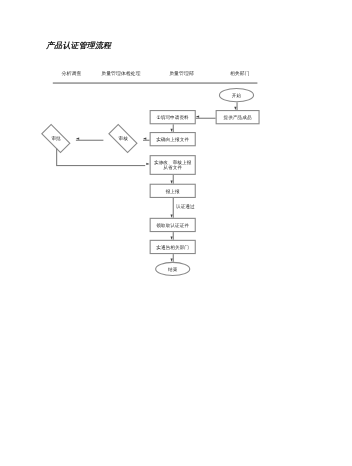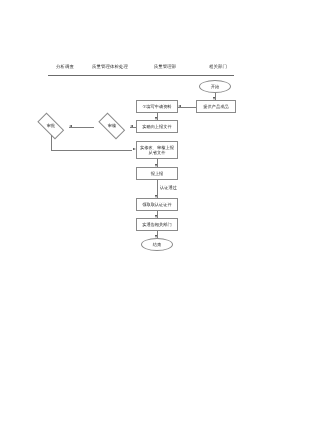--- a/index.html
+++ b/index.html
@@ -137,20 +137,21 @@
     color: #1a1a1a;
     white-space: nowrap;
     letter-spacing: 0.05px;
   }
 </style>
 </head>
 <body>
 
 <div id="page">
 
+  <div class="doc-title">产品认证管理流程</div>
 
   <div class="lane-header" style="left:65px;">分析调查</div>
   <div class="lane-header" style="left:110px;">质量管理体检处理</div>
   <div class="lane-header" style="left:165px;">质量管理部</div>
   <div class="lane-header" style="left:218px;">相关部门</div>
   <div class="header-rule"></div>
 
   <div class="node oval" style="left:199px; top:80px; width:32px; height:13px;">
     <span>开始</span>
   </div>

